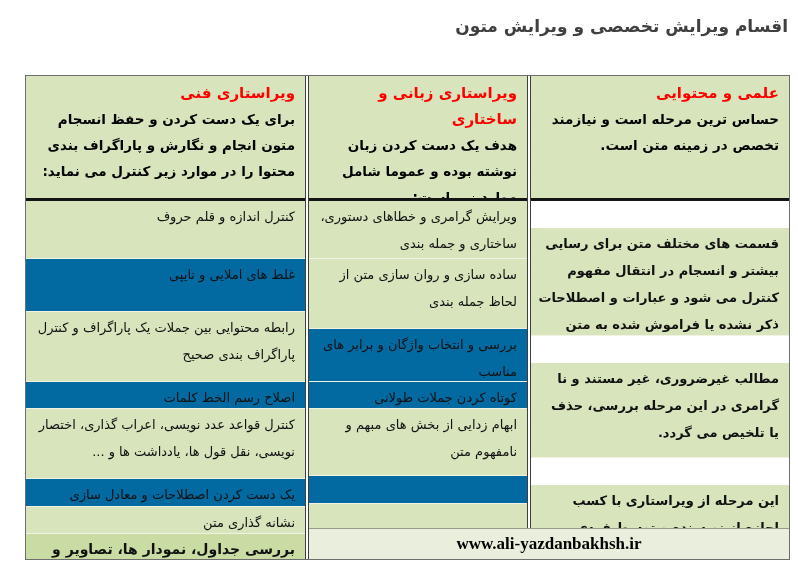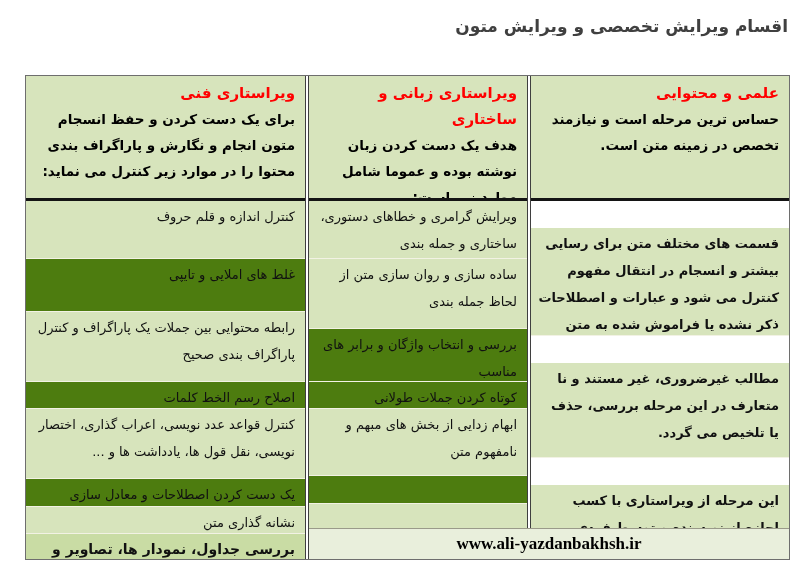--- a/index.html
+++ b/index.html
@@ -17,21 +17,21 @@
   .group-cols{display:flex;flex-direction:row-reverse;height:452px;}
   .col-zabani{flex:0 0 218px;}
   .col-elmi{flex:1 1 auto;gap:27px;}
   .cell{padding:2px 10px 2px 6px;line-height:27px;font-size:13px;color:#111;
     border-bottom:1px solid #f2f2e4;overflow:hidden;text-align:right;}
   .cell:last-child{border-bottom:none;}
   .cell-header{height:125px;border-bottom:3px solid #141414;line-height:26px;padding-top:4px;}
   .col-title{display:block;text-align:right;font-weight:bold;font-size:15px;color:#ff0000;}
   .col-desc{display:block;font-weight:bold;font-size:13.5px;color:#000;}
   .bg-m{background:#d7e4bc;}
-  .bg-l{background:#4d7c0f;}
+  .bg-l{background:#0369a1;}
   .bg-s{background:#c9dca4;}
   .bg-f{background:#e9efdc;}
   .bold{font-weight:bold;font-size:14px;}
   .footer-row{flex:1 1 auto;border-top:1px solid #9a9a8a;display:flex;align-items:center;justify-content:center;
     font-family:"Liberation Serif","DejaVu Serif",serif;font-weight:bold;font-size:17px;color:#000;direction:ltr;}
 </style>
 </head>
 <body>
 
 <div class="stage">
@@ -75,21 +75,21 @@
         </div>
 
         <div class="divider"></div>
 
         <div class="col col-elmi">
           <div class="cell cell-header bg-m">
             <span class="col-title">علمی و محتوایی</span>
             <span class="col-desc">حساس ترین مرحله است و نیازمند تخصص در زمینه متن است.</span>
           </div>
           <div class="cell bg-m" style="height:108px;font-weight:bold">قسمت های مختلف متن برای رسایی بیشتر و انسجام در انتقال مفهوم کنترل می شود و عبارات و اصطلاحات ذکر نشده یا فراموش شده به متن اضافه می گردد.</div>
-          <div class="cell bg-m" style="height:95px;font-weight:bold">مطالب غیرضروری، غیر مستند و نا متعارف در این مرحله بررسی، حذف یا تلخیص می گردد.</div>
+          <div class="cell bg-m" style="height:95px;font-weight:bold">مطالب غیرضروری، غیر مستند و نا گرامری در این مرحله بررسی، حذف یا تلخیص می گردد.</div>
           <div class="cell bg-m" style="flex:1;font-weight:bold">این مرحله از ویراستاری با کسب اجازه از نویسنده و توسط فردی صورت می پذیرد که کاملا با موضوع و بدنه متن آشنا باشد و در آن تخصص داشته باشد.</div>
         </div>
 
       </div>
 
       <div class="footer-row bg-f">
         <span>www.ali-yazdanbakhsh.ir</span>
       </div>
     </div>
 

